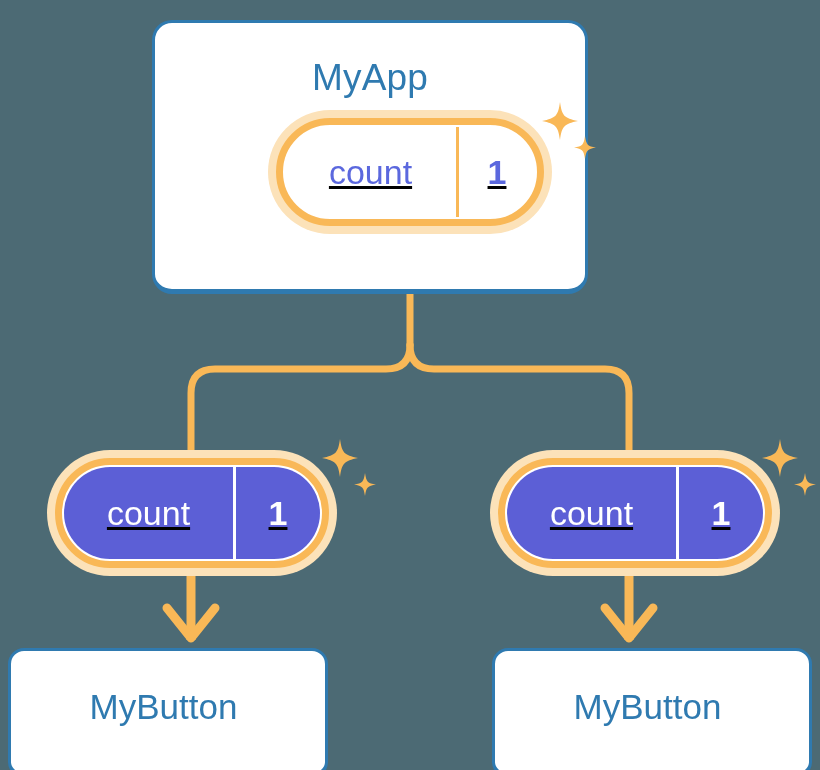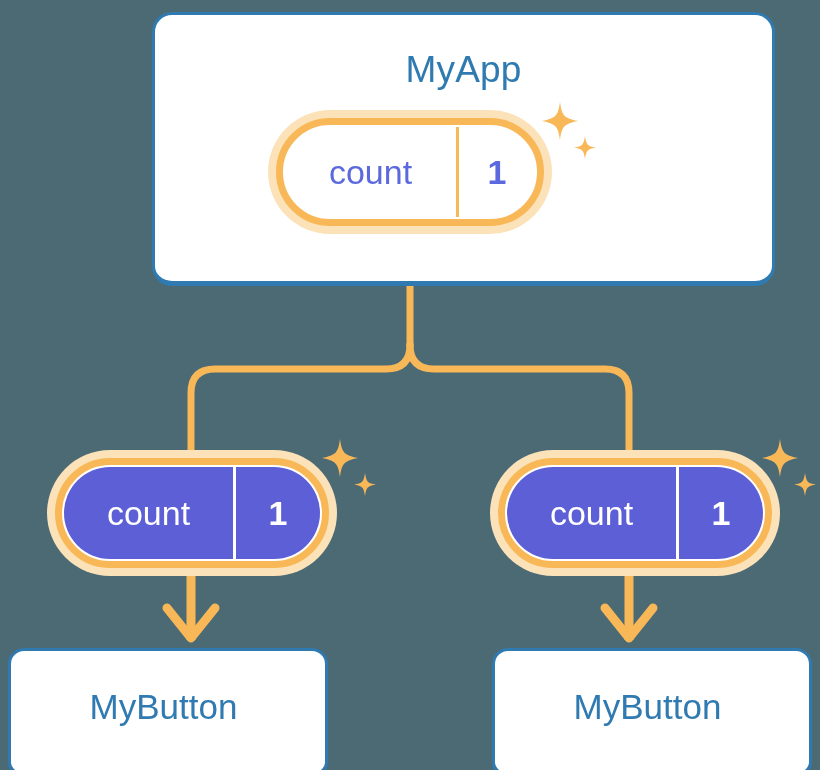--- a/index.html
+++ b/index.html
@@ -36,22 +36,22 @@
     background: #ffffff;
     border: 3px solid #2f7ab0;
     border-bottom-width: 5px;
     border-radius: 18px;
     box-sizing: border-box;
   }
 
   
   #root-card {
     left: 152px;
-    top: 12px;
-    width: 623px;
+    top: 20px;
+    width: 436px;
     height: 274px;
     border-radius: 20px;
   }
   .card-title {
     position: absolute;
     left: 0;
     right: 0;
     top: 36px;
     text-align: center;
     font-size: 37px;
@@ -92,20 +92,21 @@
     display: flex;
   }
   .pill-ring {
     flex: 1;
     box-sizing: border-box;
     border-radius: 999px;
     border: 7px solid #f9b857;      
     background: #ffffff;
     padding: 2px;                   
     display: flex;
+    text-decoration: underline;
   }
   .pill-body {
     flex: 1;
     display: flex;
     border-radius: 999px;
     overflow: hidden;
   }
   .pill-key, .pill-val {
     display: flex;
     align-items: center;

